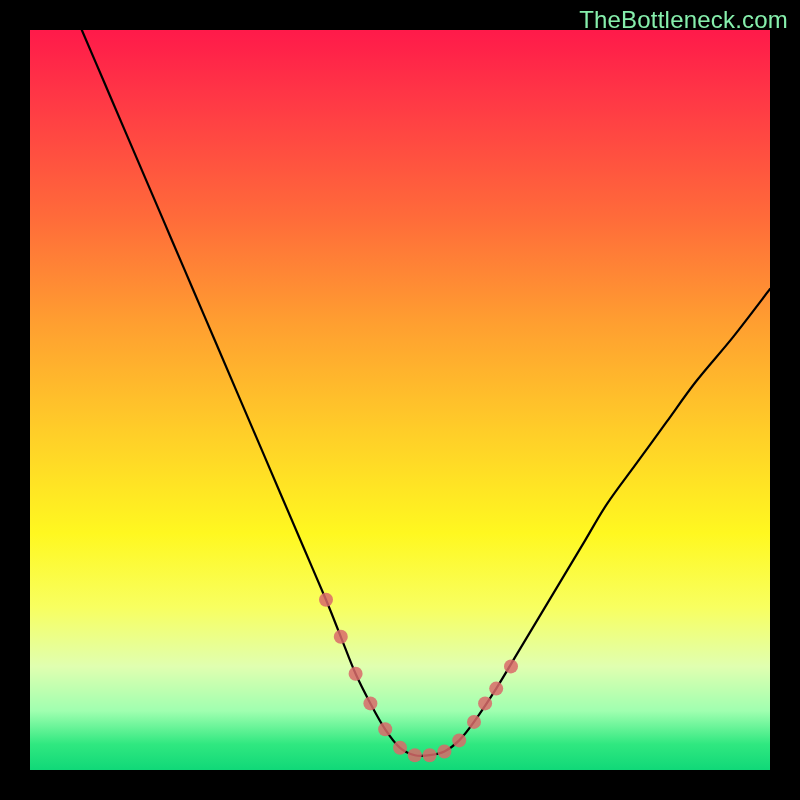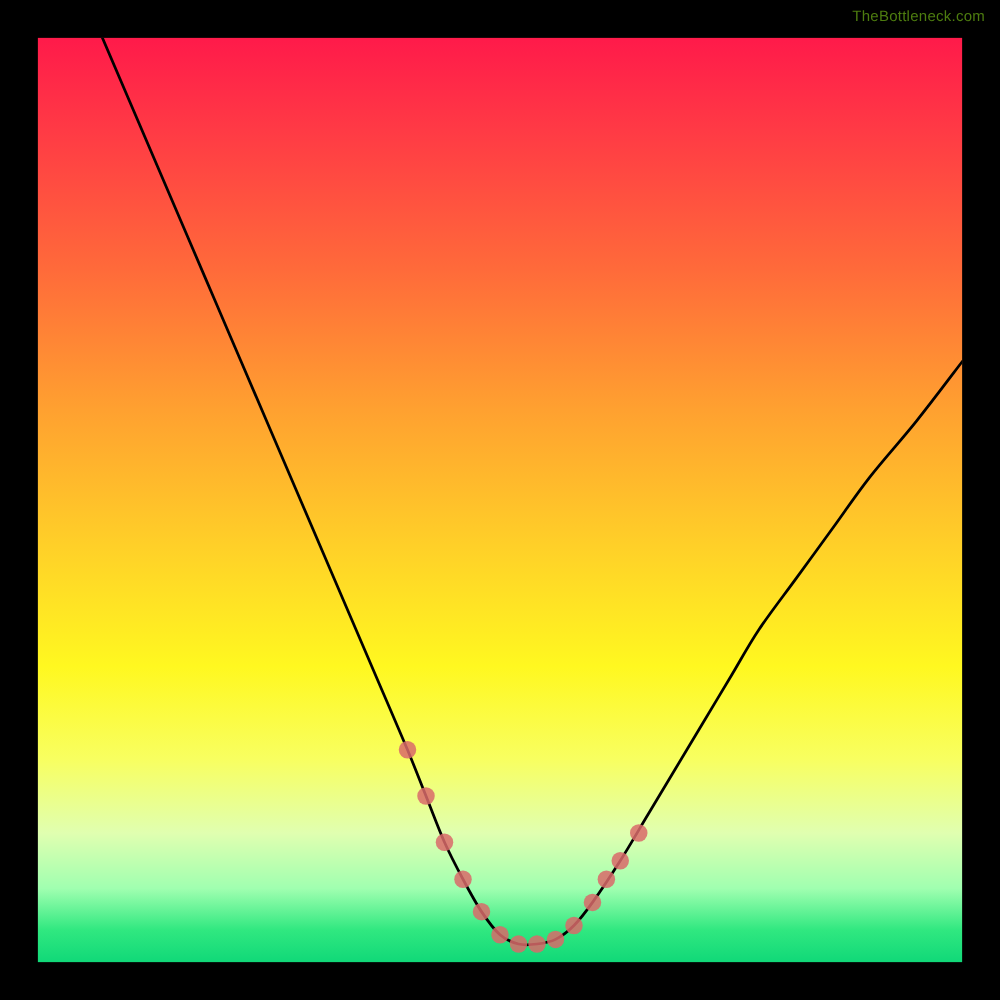--- a/index.html
+++ b/index.html
@@ -8,22 +8,22 @@
     width: 800px;
     height: 800px;
     background: #000;
     position: relative;
     font-family: Arial, sans-serif;
   }
   .watermark {
     position: absolute;
     top: 6px;
     right: 12px;
-    color: #4d7c0f;
-    font-size: 12px;
+    color: #86efac;
+    font-size: 24px;
     font-weight: 500;
     z-index: 10;
     letter-spacing: 0.2px;
   }
   .plot-frame {
     position: absolute;
     left: 30px;
     top: 30px;
     width: 740px;
     height: 740px;

